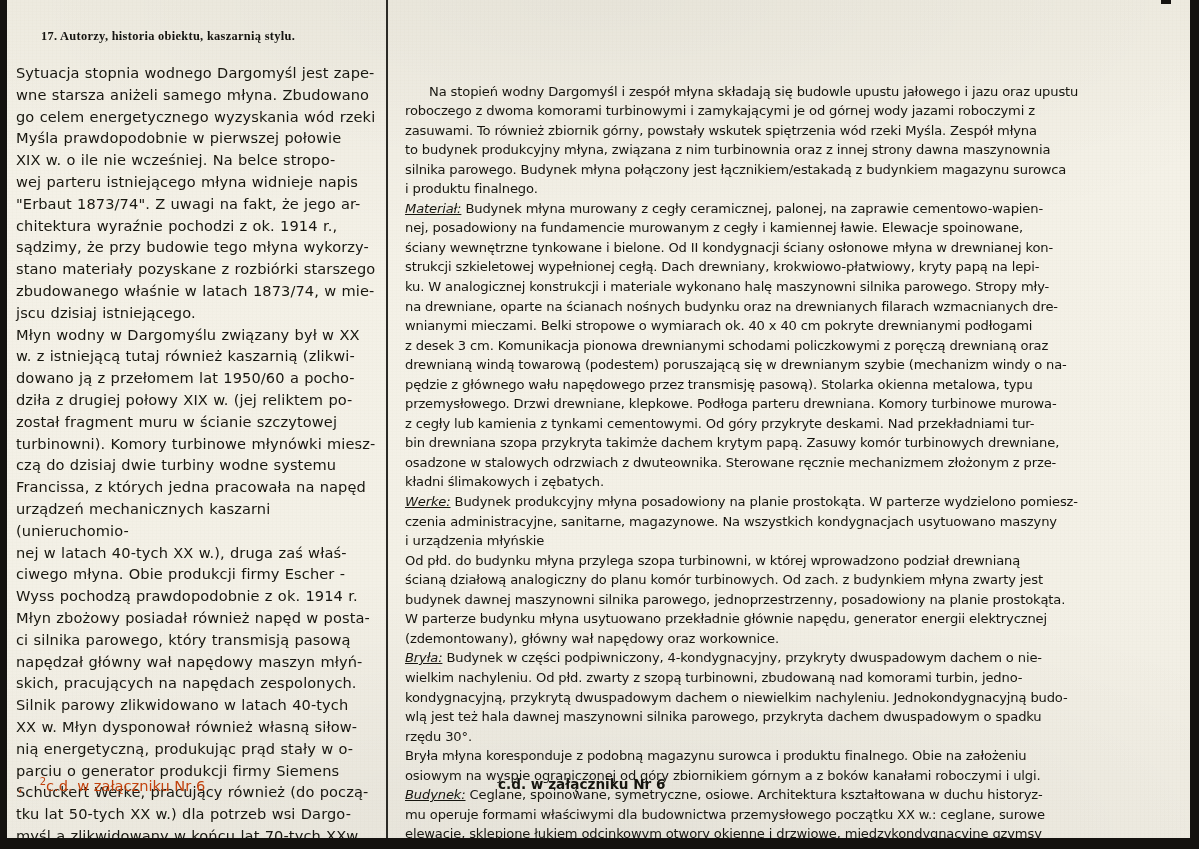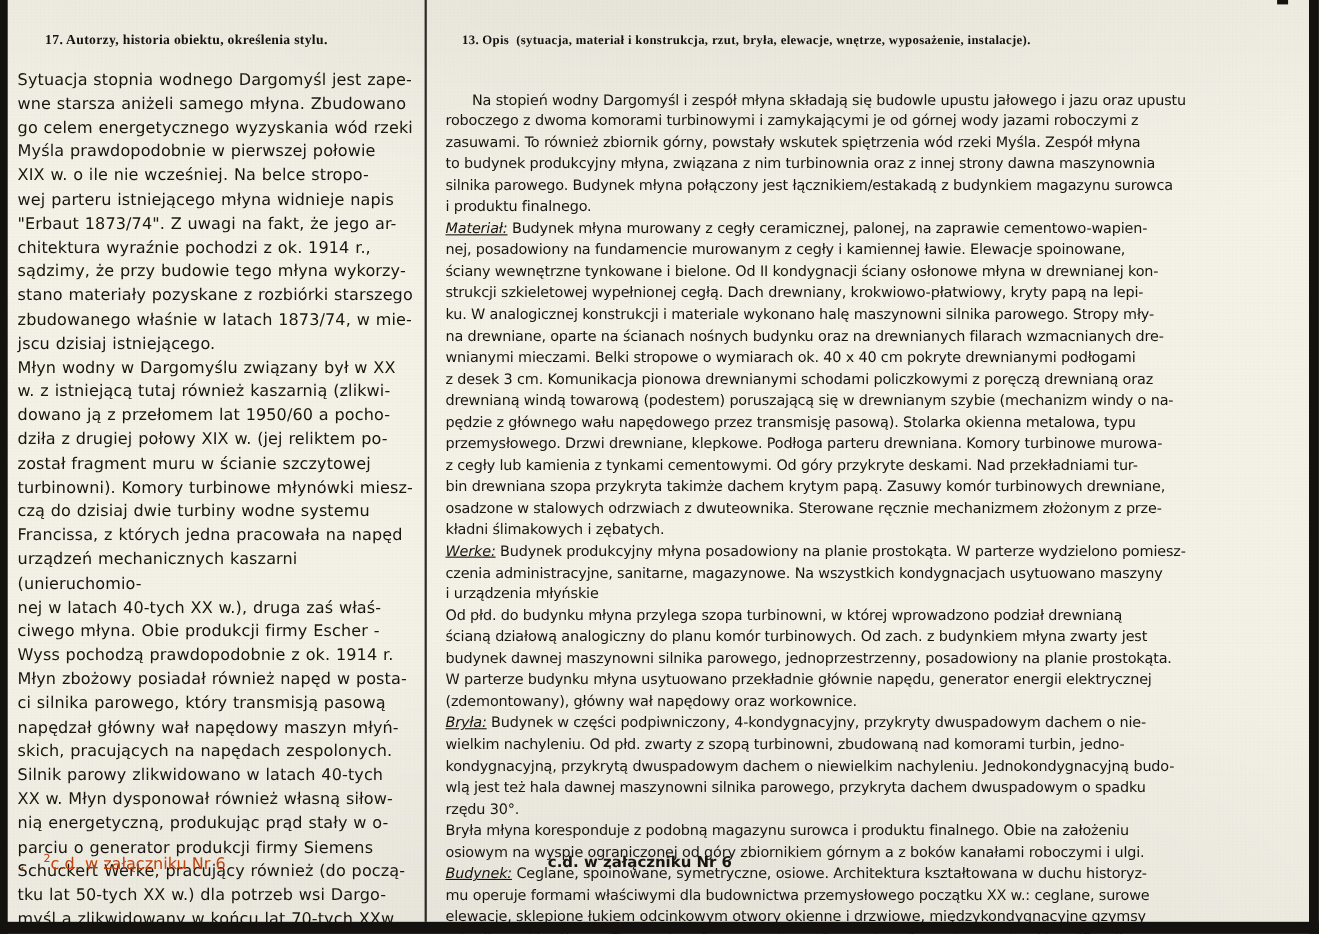--- a/index.html
+++ b/index.html
@@ -147,21 +147,21 @@
 <div id="scan-page">
 
   <div class="paper"></div>
 
   <div class="col-divider"></div>
 
   <div class="col-left">
 
     <div class="field-head left-head">
       <span class="hnum">17.</span>
-      <span>Autorzy, historia obiektu, określenia stylu.</span>
+      <span>Autorzy, historia obiektu, kaszarnią stylu.</span>
     </div>
 
     <div class="left-body">Sytuacja stopnia wodnego Dargomyśl jest zape-
 wne starsza aniżeli samego młyna. Zbudowano
 go celem energetycznego wyzyskania wód rzeki
 Myśla prawdopodobnie w pierwszej połowie
 XIX w. o ile nie wcześniej. Na belce stropo-
 wej parteru istniejącego młyna widnieje napis
 "Erbaut 1873/74". Z uwagi na fakt, że jego ar-
 chitektura wyraźnie pochodzi z ok. 1914 r.,
@@ -198,23 +198,20 @@
 nie światowej obiekt przejęła gmina Cychry.</div>
 
     <div class="left-foot">
       <span class="stray-comma">,</span><sup>2</sup><span>c.d. w załączniku Nr 6</span>
     </div>
 
   </div>
 
   <div class="col-right">
 
-    <div class="field-head right-head">
-      <span class="hnum">13.</span><span>Opis</span>&nbsp;&nbsp;<span>(sytuacja, materiał i konstrukcja, rzut, bryła, elewacje, wnętrze, wyposażenie, instalacje).</span>
-    </div>
 
     <div class="right-body">
       <span><span class="u"></span><span>Na stopień wodny Dargomyśl i zespół młyna składają się budowle upustu jałowego i jazu oraz upustu
 roboczego z dwoma komorami turbinowymi i zamykającymi je od górnej wody jazami roboczymi z
 zasuwami. To również zbiornik górny, powstały wskutek spiętrzenia wód rzeki Myśla. Zespół młyna
 to budynek produkcyjny młyna, związana z nim turbinownia oraz z innej strony dawna maszynownia
 silnika parowego. Budynek młyna połączony jest łącznikiem/estakadą z budynkiem magazynu surowca
 i produktu finalnego.</span></span>
 <span><span class="u">Materiał:</span><span> Budynek młyna murowany z cegły ceramicznej, palonej, na zaprawie cementowo-wapien-
 nej, posadowiony na fundamencie murowanym z cegły i kamiennej ławie. Elewacje spoinowane,

